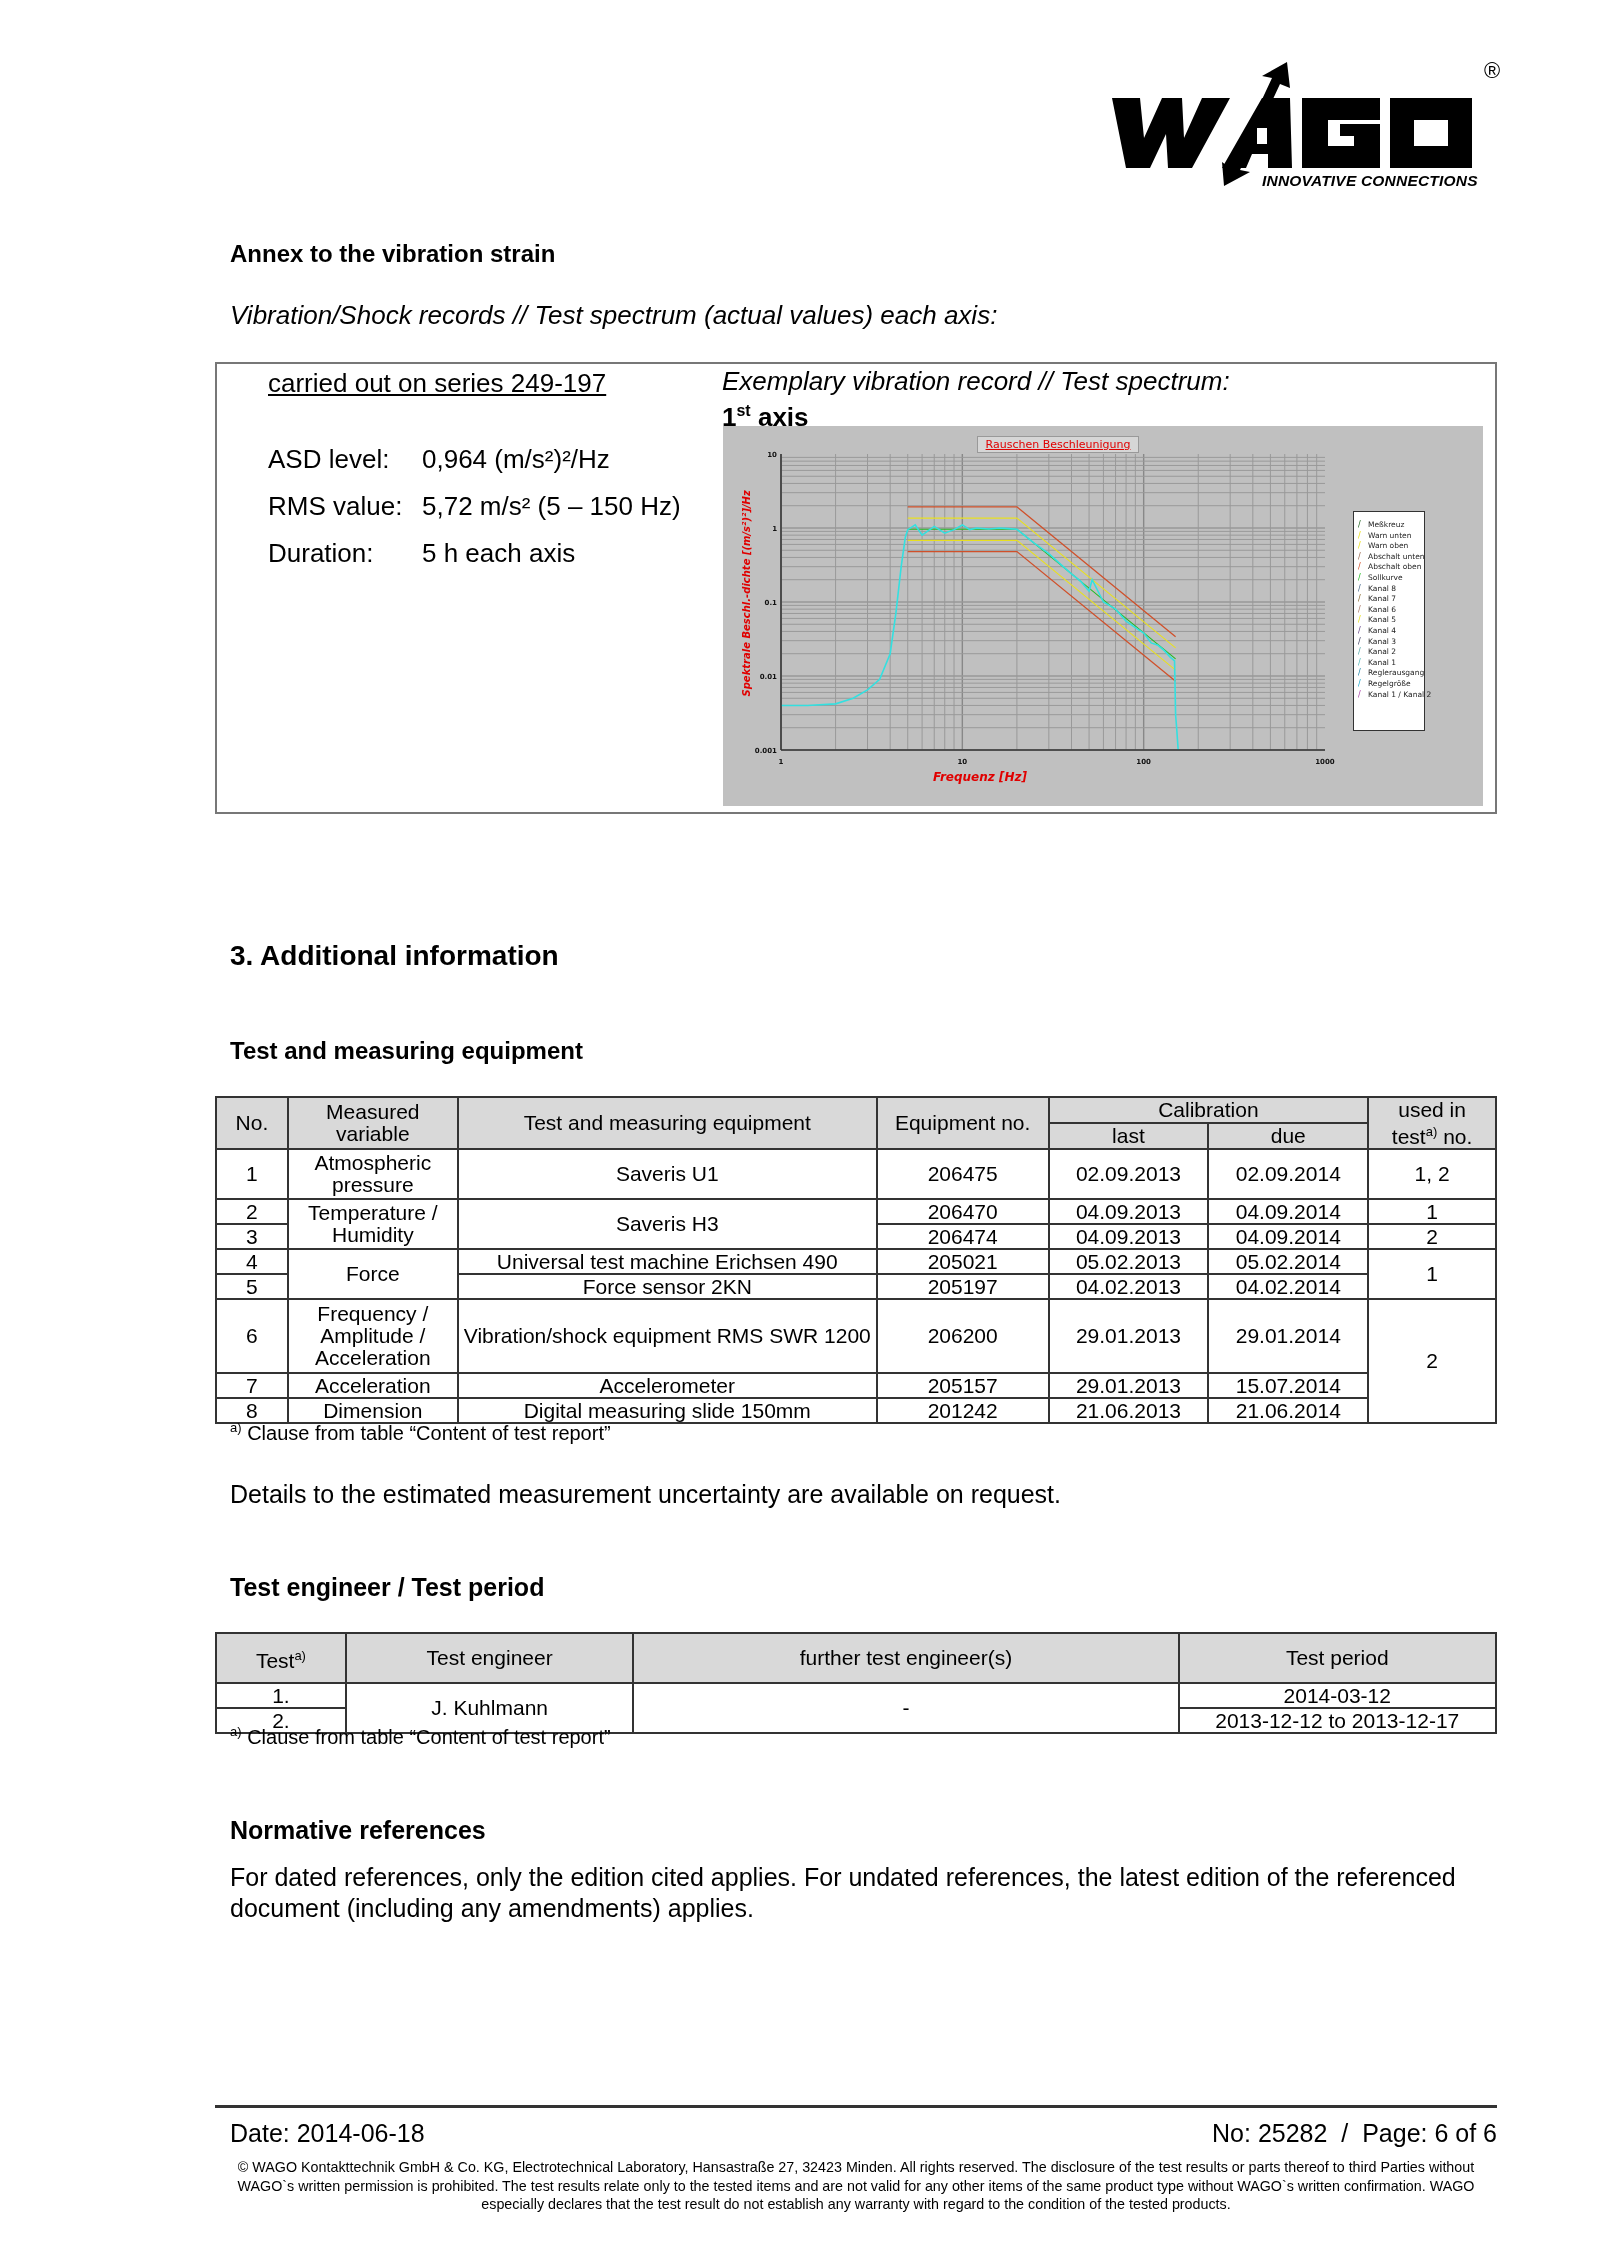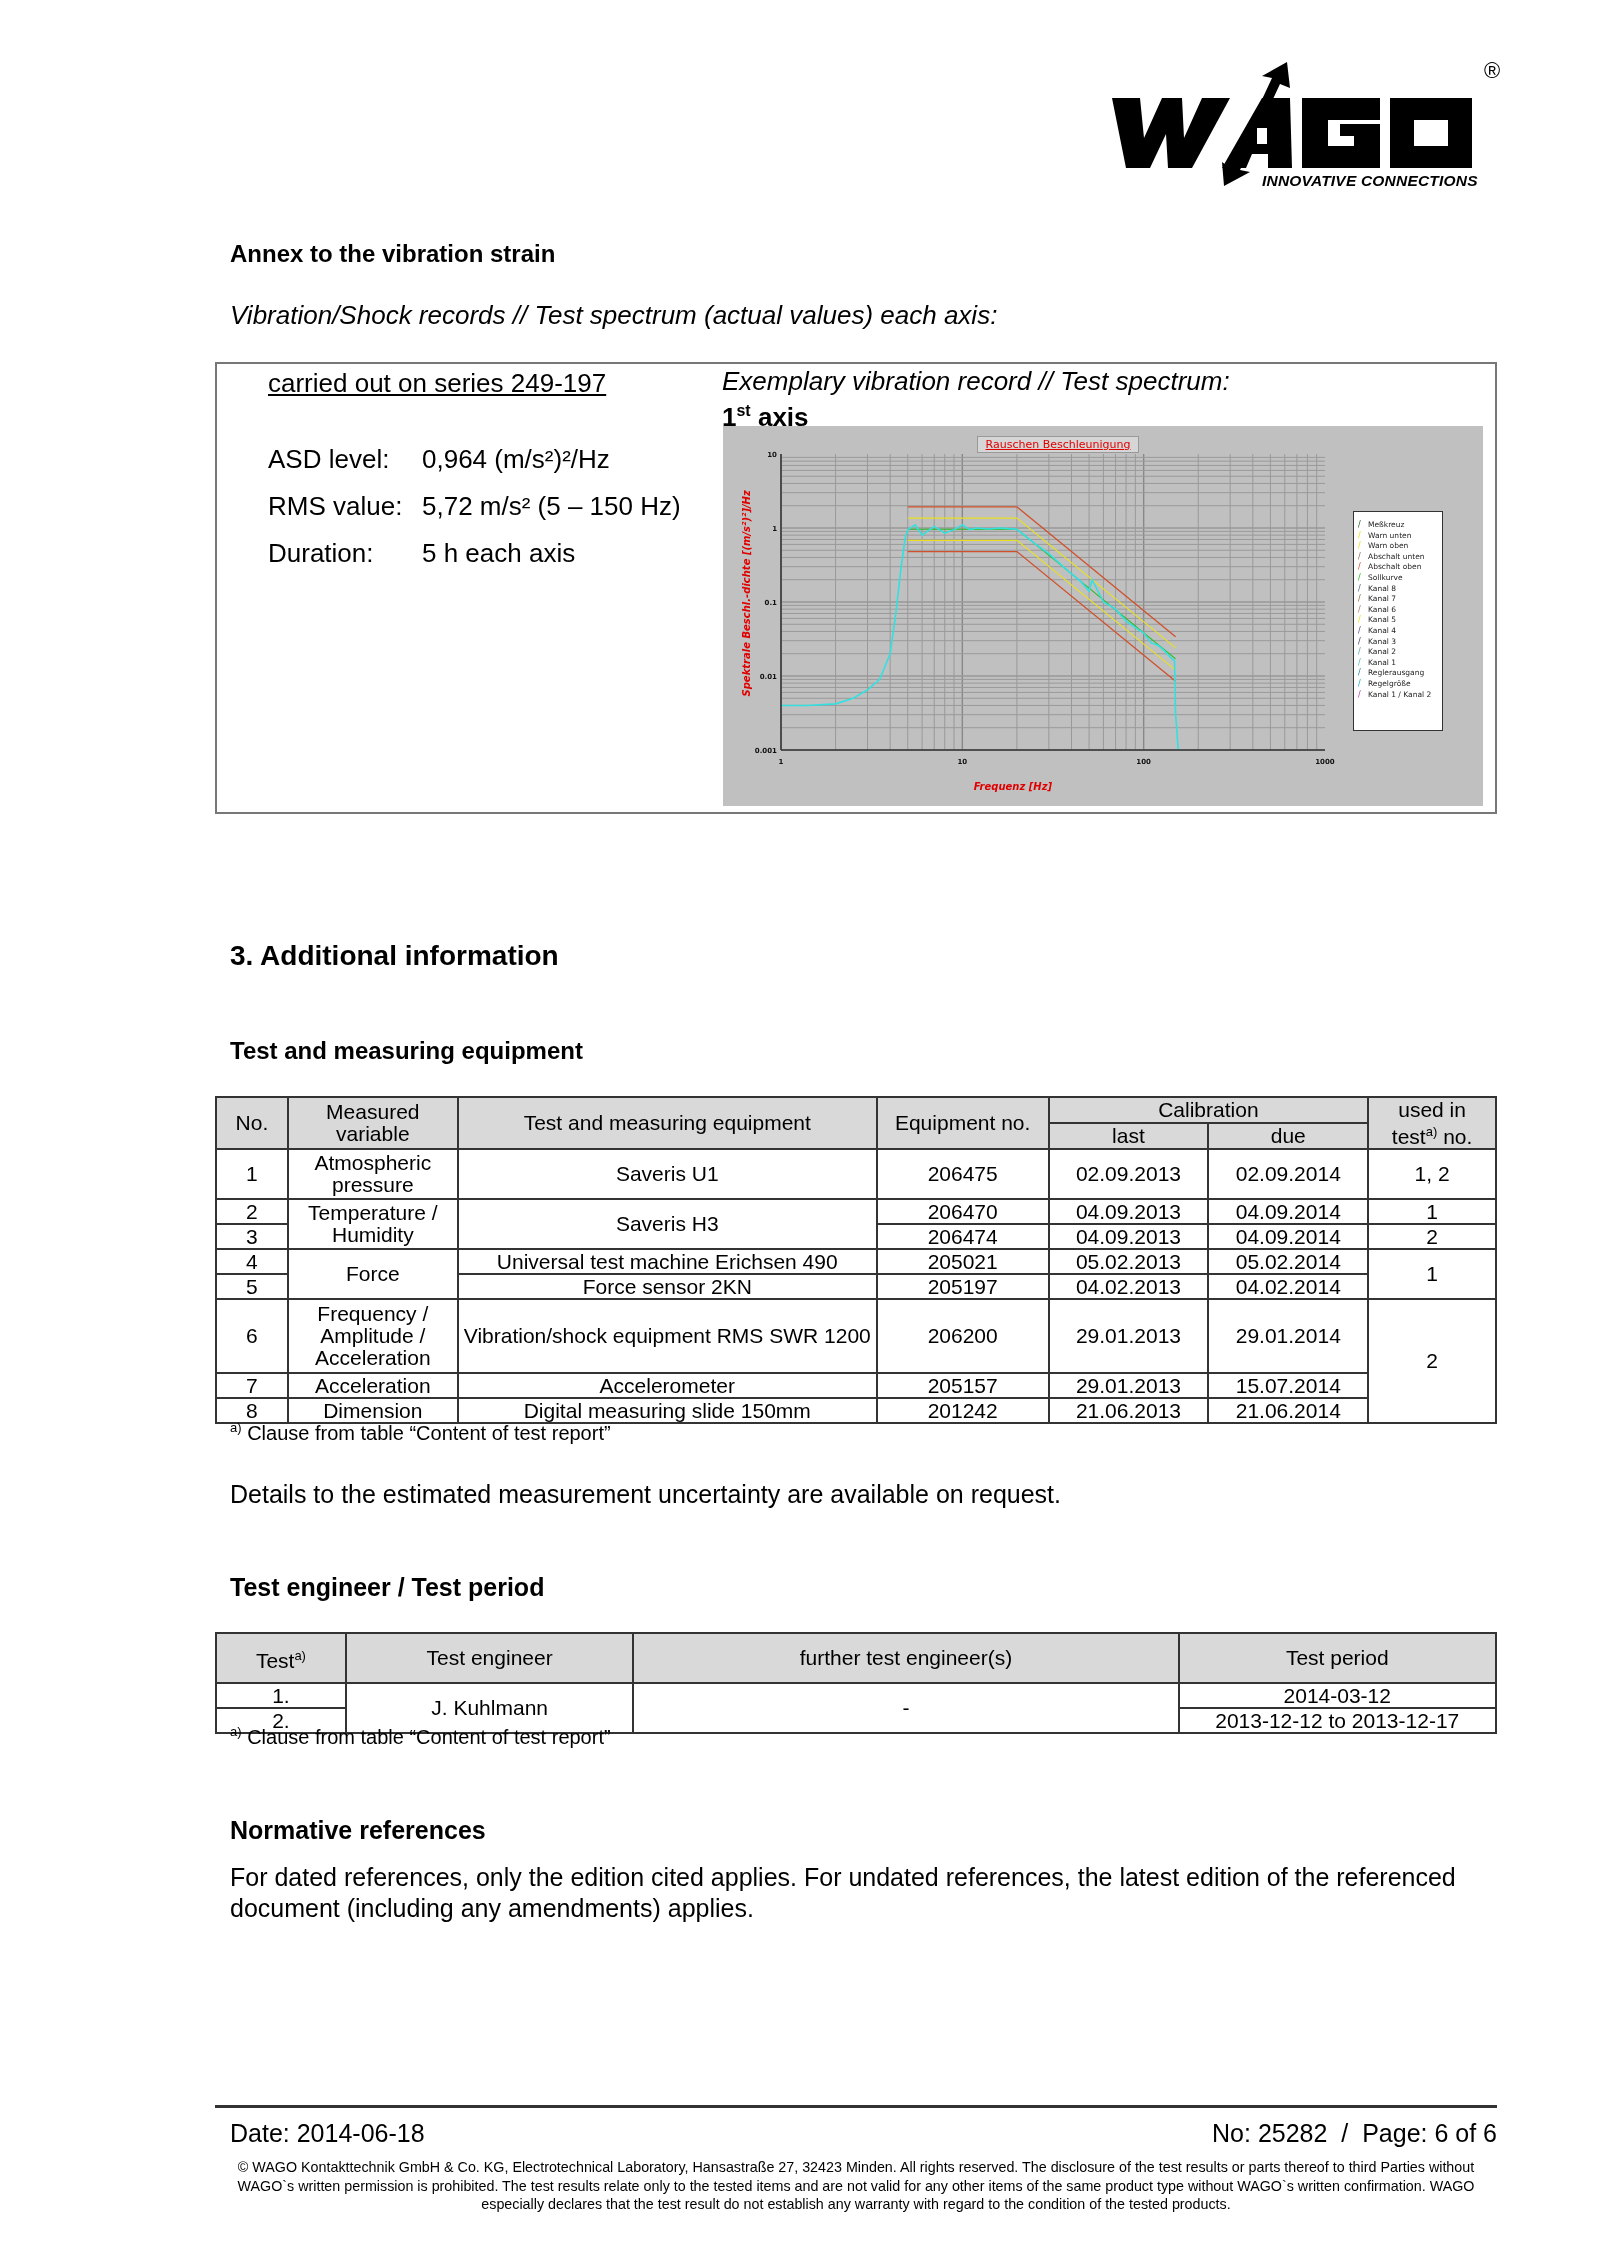--- a/index.html
+++ b/index.html
@@ -22,21 +22,21 @@
   .kv-row { position:absolute; left:36px; white-space:nowrap; }
   .kv-key { display:inline-block; width:154px; }
 
   #annex-right-title { left:722px; top:366px; font-size:26px; line-height:30px; }
   #annex-right-title sup { font-size:16px; }
 
   
   #chart-panel { left:723px; top:426px; width:760px; height:380px; background:#c0c0c0; }
   #chart-svg { position:absolute; left:0; top:0; width:760px; height:380px; }
 
-  #legend-box { position:absolute; left:630px; top:85px; width:90px; height:220px; background:#fff; border:1px solid #333; box-sizing:border-box; padding:8px 4px 0 4px; }
+  #legend-box { position:absolute; left:630px; top:85px; width:72px; height:220px; background:#fff; border:1px solid #333; box-sizing:border-box; padding:8px 4px 0 4px; }
   .legend-item { font-size:7.5px; line-height:10.6px; white-space:nowrap; color:#222; font-family:"DejaVu Sans", sans-serif; }
   .legend-item .lm { display:inline-block; width:10px; font-size:8px; }
 
   
   #sec3-title { left:230px; top:940px; }
   #equip-title { left:230px; top:1037px; font-weight:bold; font-size:24px; }
 
   table.grid { border-collapse:collapse; position:absolute; font-size:21px;margin-top:13px; }
   table.grid td, table.grid th { border:2px solid #333; text-align:center; vertical-align:middle; padding:0 4px; font-weight:normal; line-height:22px; }
   table.grid th { background:#d9d9d9; }
@@ -189,21 +189,21 @@
         <text x="420.66666666666663" y="338" text-anchor="middle" font-size="7" font-weight="bold" font-family="DejaVu Sans, sans-serif" fill="#111">100</text>
         <text x="602" y="338" text-anchor="middle" font-size="7" font-weight="bold" font-family="DejaVu Sans, sans-serif" fill="#111">1000</text>
         <text x="54" y="327" text-anchor="end" font-size="7" font-weight="bold" font-family="DejaVu Sans, sans-serif" fill="#111">0.001</text>
         <text x="54" y="253" text-anchor="end" font-size="7" font-weight="bold" font-family="DejaVu Sans, sans-serif" fill="#111">0.01</text>
         <text x="54" y="179" text-anchor="end" font-size="7" font-weight="bold" font-family="DejaVu Sans, sans-serif" fill="#111">0.1</text>
         <text x="54" y="105" text-anchor="end" font-size="7" font-weight="bold" font-family="DejaVu Sans, sans-serif" fill="#111">1</text>
         <text x="54" y="31" text-anchor="end" font-size="7" font-weight="bold" font-family="DejaVu Sans, sans-serif" fill="#111">10</text>
       </g>
   </svg>
   <div class="abs" style="left:254px;top:10px;width:160px;height:15px;background:#d6d6d6;border:1px solid #999;text-align:center;font-size:11px;line-height:15px;color:#e00000;text-decoration:underline;font-family:'DejaVu Sans',sans-serif;">Rauschen Beschleunigung</div>
-  <div class="abs" style="left:210px;top:355px;width:160px;text-align:center;font-size:10px;color:#e00000;font-style:italic;font-weight:bold;font-family:'DejaVu Sans',sans-serif;">Frequenz [Hz]</div>
+  <div class="abs" style="left:210px;top:344px;width:160px;text-align:left;font-size:12px;color:#e00000;font-style:italic;font-weight:bold;font-family:'DejaVu Sans',sans-serif;">Frequenz [Hz]</div>
   <div class="abs" style="left:-72px;top:170px;width:190px;text-align:center;font-size:10px;color:#e00000;font-style:italic;font-weight:bold;transform:rotate(-90deg);font-family:'DejaVu Sans',sans-serif;white-space:nowrap;">Spektrale Beschl.-dichte [(m/s²)²]/Hz</div>
   <div id="legend-box">
       <div class="legend-item"><span class="lm" style="color: rgb(34, 102, 34);">/</span><span>Meßkreuz</span></div>
       <div class="legend-item"><span class="lm" style="color: rgb(232, 224, 32);">/</span><span>Warn unten</span></div>
       <div class="legend-item"><span class="lm" style="color: rgb(232, 224, 32);">/</span><span>Warn oben</span></div>
       <div class="legend-item"><span class="lm" style="color: rgb(154, 106, 80);">/</span><span>Abschalt unten</span></div>
       <div class="legend-item"><span class="lm" style="color: rgb(208, 80, 42);">/</span><span>Abschalt oben</span></div>
       <div class="legend-item"><span class="lm" style="color: rgb(34, 187, 34);">/</span><span>Sollkurve</span></div>
       <div class="legend-item"><span class="lm" style="color: rgb(68, 102, 136);">/</span><span>Kanal 8</span></div>
       <div class="legend-item"><span class="lm" style="color: rgb(138, 106, 48);">/</span><span>Kanal 7</span></div>

